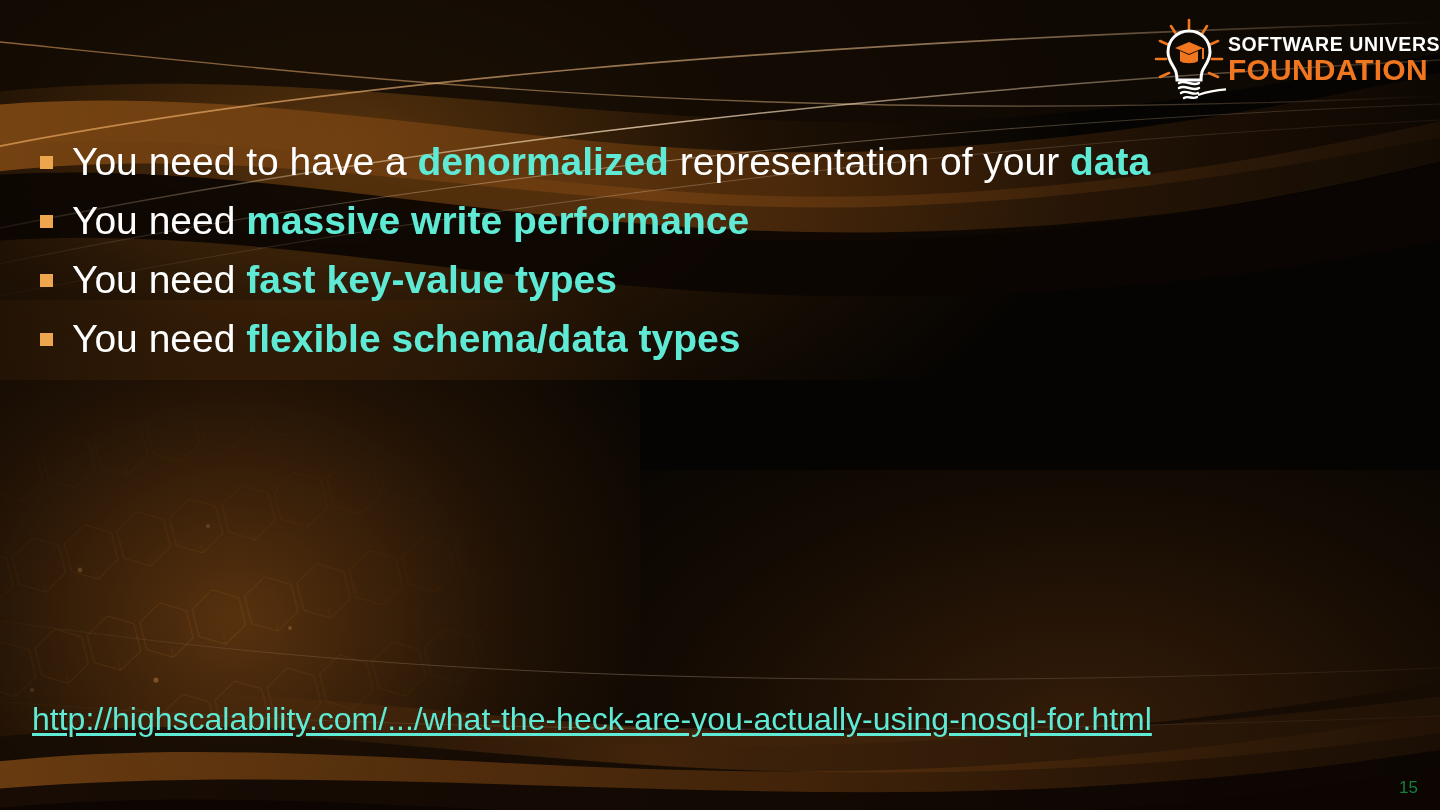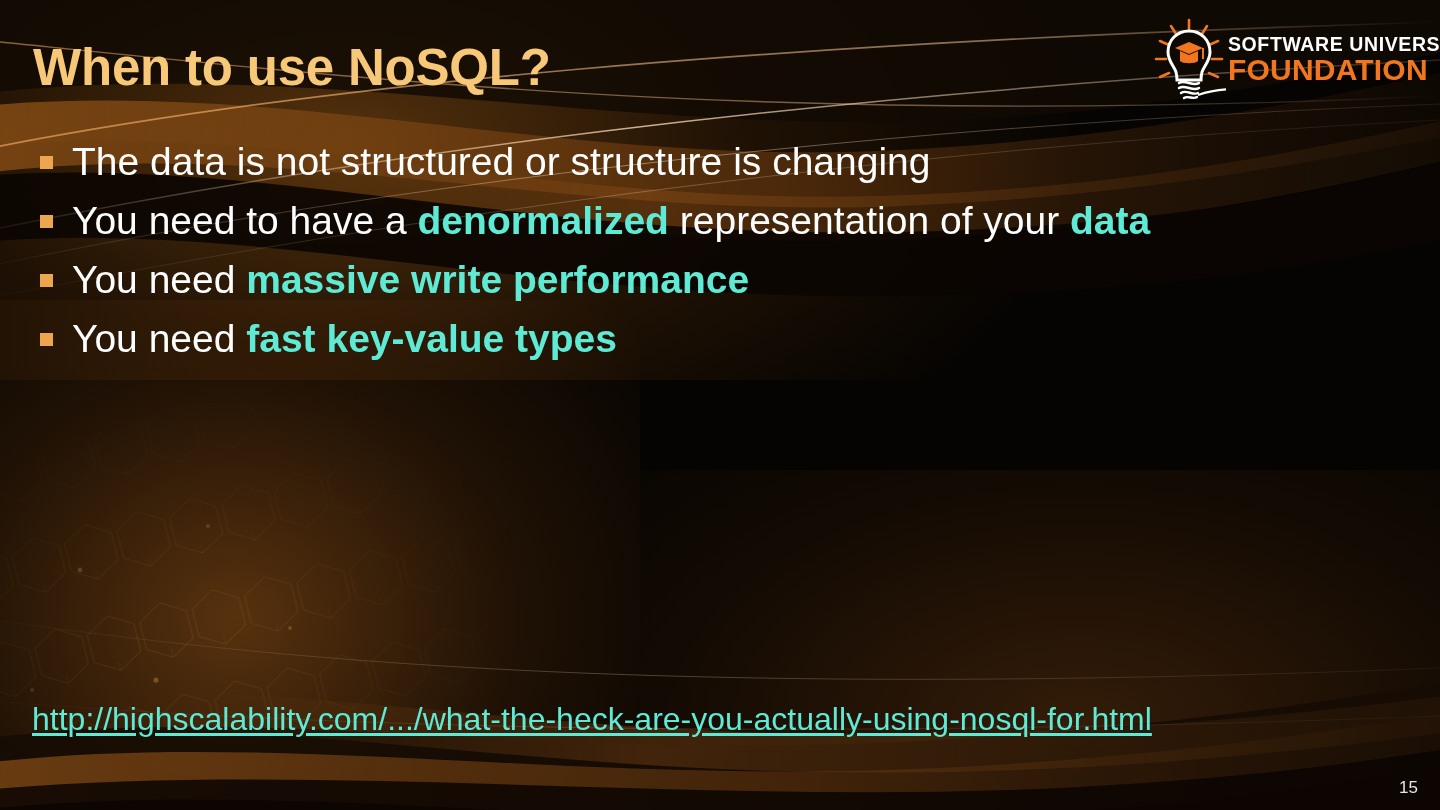--- a/index.html
+++ b/index.html
@@ -145,21 +145,21 @@
     text-underline-offset: 3px;
     word-break: break-word;
     cursor: pointer;
   }
 
   
   .page-number {
     position: absolute;
     right: 22px;
     bottom: 12px;
-    color: #e5e5e5;
+    color: #15803d;
     font-size: 17px;
   }
 </style>
 </head>
 <body>
 
 <div class="slide">
 
   <div class="bg-layer">
     <div class="bg-glow-top"></div>
@@ -265,28 +265,27 @@
         <path d="M32 81 C 36 78 41 83 45 80"></path>
       </g>
       <path d="M46 78 C 58 74 70 72 86 72" fill="none" stroke="#ffffff" stroke-width="2.2"></path>
     </svg>
     <div class="logo-words">
       <div class="logo-line1">SOFTWARE UNIVERSITY</div>
       <div class="logo-line2">FOUNDATION</div>
     </div>
   </div>
 
-  <div class="title">When to use NoSQL?</div>
 
   <div class="body">
     <ul class="bullets" id="bullet-list">
-        <li><span class="bullet-marker"></span><span>The data is not structured or structure is changing</span></li>
         <li><span class="bullet-marker"></span><span>You need to have a </span><span class="hl">denormalized</span><span> representation of your </span><span class="hl">data</span></li>
         <li><span class="bullet-marker"></span><span>You need </span><span class="hl">massive write performance</span></li>
         <li><span class="bullet-marker"></span><span>You need </span><span class="hl">fast key-value types</span></li>
+        <li><span class="bullet-marker"></span><span>You need </span><span class="hl">flexible schema/data types</span></li>
       </ul>
   </div>
 
   <a class="link" href="#">http://highscalability.com/.../what-the-heck-are-you-actually-using-nosql-for.html</a>
 
   <div class="page-number">15</div>
 
 </div>
 
 </body></html>

